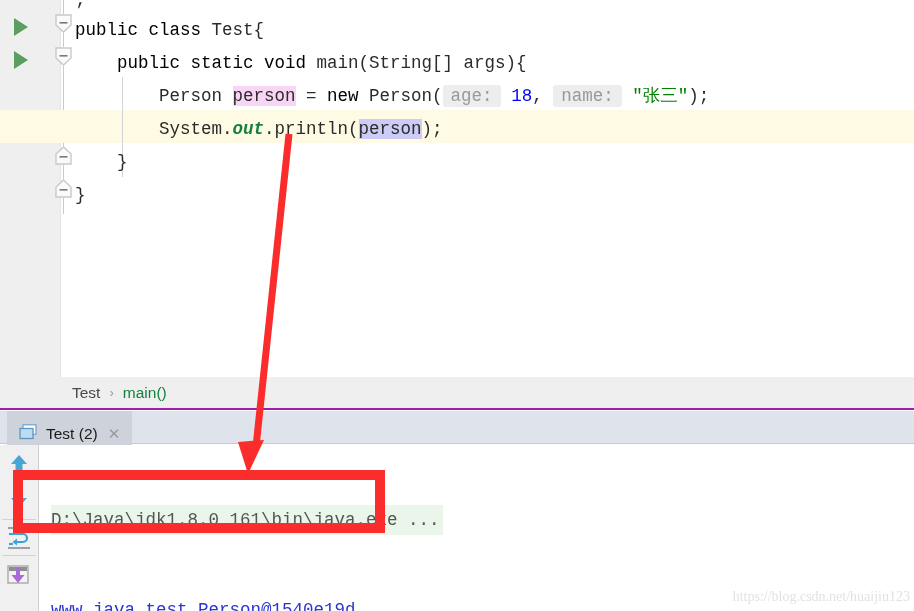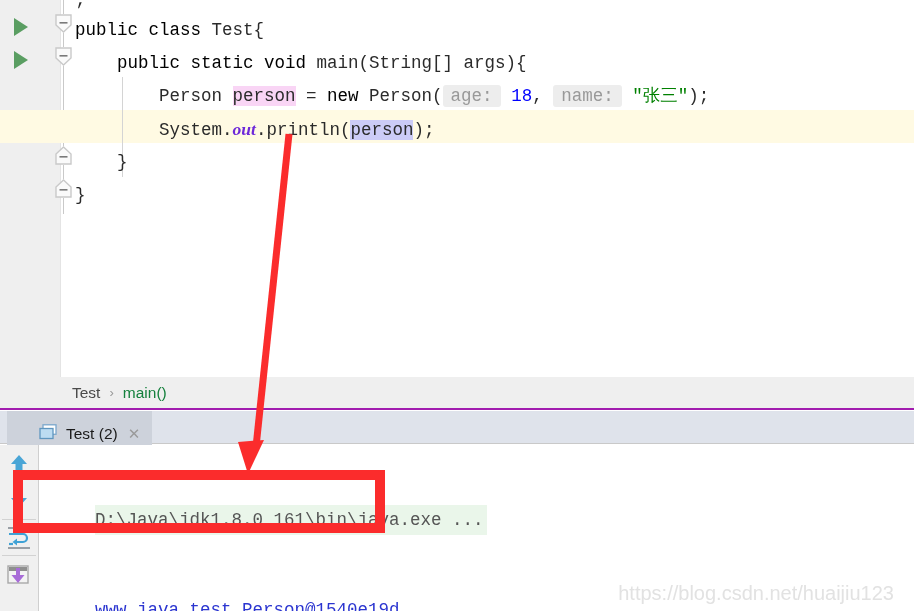--- a/index.html
+++ b/index.html
@@ -54,21 +54,21 @@
     background: #fffae3;
   }
   .indent-guide {
     position: absolute; width: 1px; background: #d4d4d4;
   }
 
   .kw      { color: #000000; font-weight: normal; }
   .ident   { color: #2b2b2b; }
   .num     { color: #0000ff; text-align: center; }
   .str     { color: #008000; }
-  .fieldit { color: #6d28d9; font-style: italic; font-weight: bold; font-family: Liberation Serif, serif; }
+  .fieldit { color: #15803d; font-style: italic; font-weight: bold; }
   .hint {
     color: #999999; background: #ededed;
     border-radius: 3px; padding: 1px 8px;
   }
   .hl-pink  { background: #f9d5f5; }
   .hl-blue  { background: #ccccf7; }
 
   
   .breadcrumb {
     position: absolute; left: 0; top: 377px; width: 914px; height: 33px;
@@ -84,21 +84,21 @@
   
   .tabbar {
     position: absolute; left: 0; top: 411px; width: 914px; height: 33px;
     background: #dfe3eb;
     border-bottom: 1px solid #c9c9c9;
   }
   .run-tab {
     position: absolute; left: 7px; top: 0; height: 45px;
     background: #cdd2db;
     display: flex; align-items: center;
-    padding: 0 12px 0 32px;
+    padding: 0 12px 0 12px;
     font-size: 15.5px; color: #1a1a1a;
   }
   .tab-icon { margin-right: 8px; display: block; }
   .tab-close { margin-left: 10px; color: #9a9a9a; font-size: 15px; line-height: 1; }
 
   
   .console-wrap {
     position: absolute; left: 0; top: 445px; width: 914px; height: 166px;
     background: #ffffff;
   }
@@ -112,41 +112,40 @@
   .console-divider {
     position: absolute; left: 38px; top: 0; width: 1px; height: 166px; background: #cfcfcf;
   }
   .console-body {
     position: absolute; left: 39px; top: 0; right: 0; height: 166px;
     background: #ffffff;
     font-family: "Liberation Mono", "DejaVu Sans Mono", monospace;
     font-size: 17.5px; line-height: 30px;
     white-space: pre;
     padding-left: 12px;
-    margin-left: 44px;
   }
   .c-cmd { color: #555555; background: #eaf6ea; display: inline-block; padding-right: 3px; }
   .c-link { color: #2b35d0; text-decoration: underline; }
 
   
   .anno-layer {
     position: absolute; left: 0; top: 0; width: 914px; height: 611px;
     pointer-events: none;
   }
   .redbox {
     position: absolute; left: 13px; top: 470px; width: 372px; height: 63px;
     border: 10px solid #fb2c2c;
     background: transparent;
   }
 
   
   .watermark {
-    position: absolute; right: 20px; bottom: 6px;
-    color: #e2e2e2; font-size: 20px;
-    font-family: Liberation Sans, sans-serif;
+    position: absolute; right: 4px; bottom: 6px;
+    color: #e2e2e2; font-size: 14px;
+    font-family: Liberation Serif, serif;
   }
 </style>
 </head>
 <body>
 
 <div id="app">
 
   <div class="editor-area">
 
     <div class="gutter"></div>

